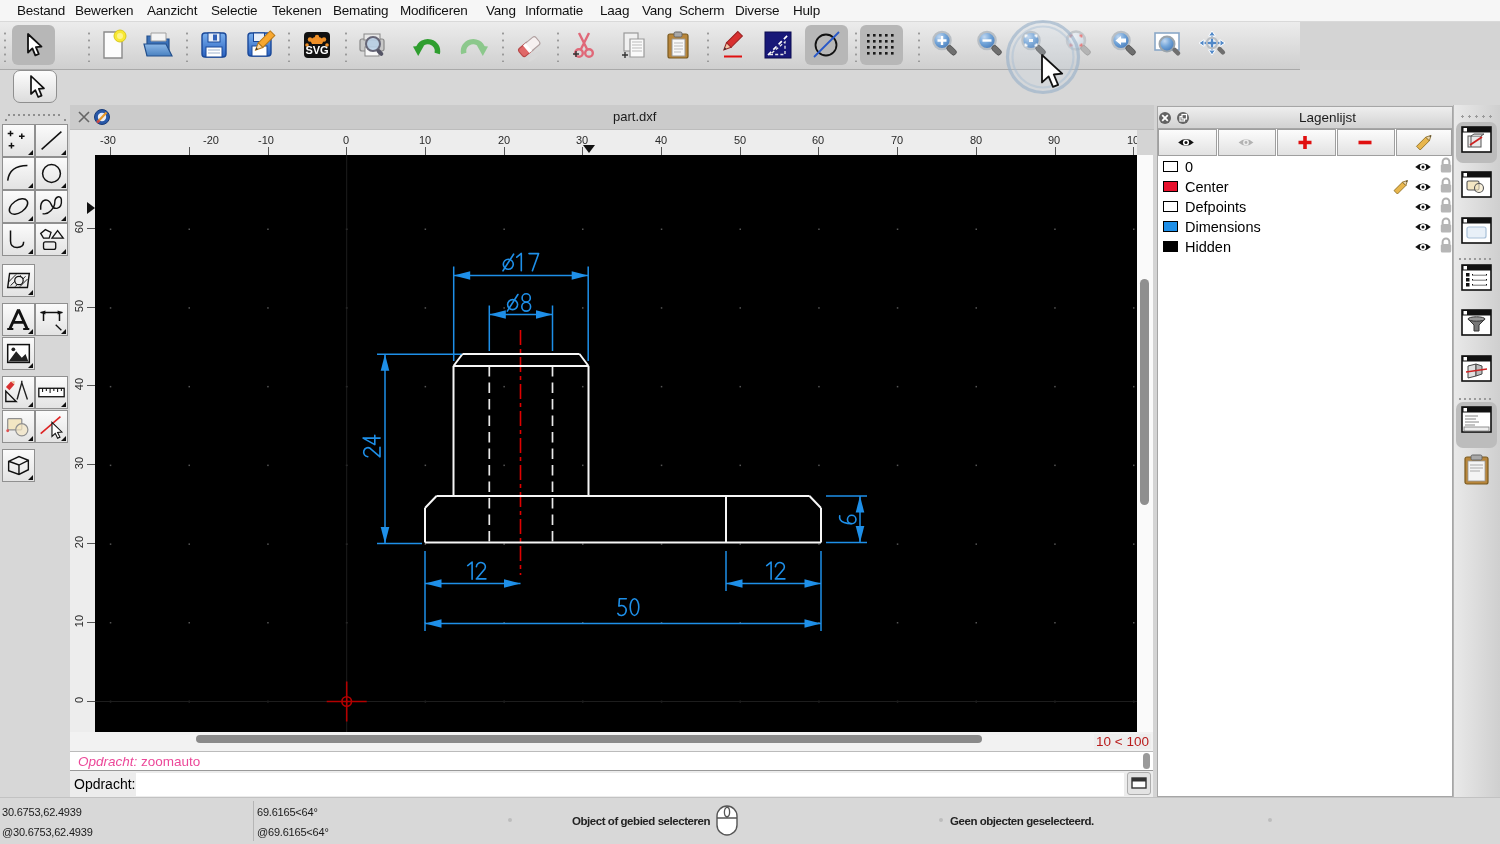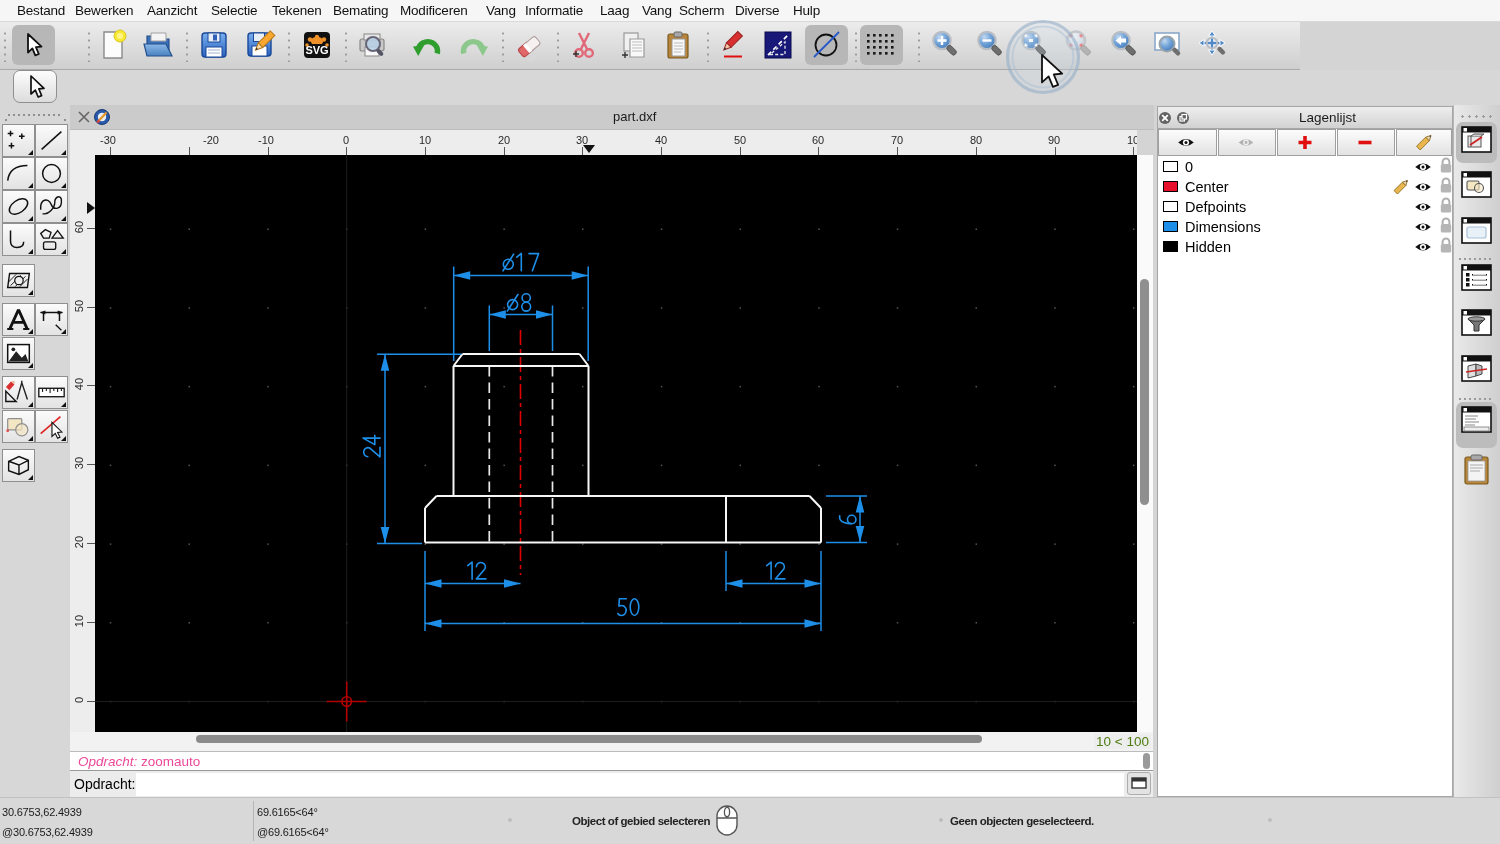--- a/index.html
+++ b/index.html
@@ -26,21 +26,21 @@
   .rnum { position:absolute; font-size:11px; color:#2a2a2a; }
   .htick { position:absolute; bottom:0; width:1px; height:8px; background:#555; }
   .vtick { position:absolute; right:0; height:1px; width:8px; background:#555; }
   
   #canvas { position:absolute; left:95px; top:155px; width:1042px; height:577px; background:#000; }
   
   #vscroll { position:absolute; left:1137px; top:155px; width:16px; height:577px; background:#fafafa; }
   #vthumb { position:absolute; left:3px; top:124px; width:9px; height:226px; background:#8f8f8f; border-radius:5px; }
   #hscrollrow { position:absolute; left:70px; top:732px; width:1083px; height:19px; background:#f2f2f2; }
   #hthumb { position:absolute; left:126px; top:3px; width:786px; height:8px; background:#8a8a8a; border-radius:4px; }
-  #zoomlabel { position:absolute; right:2px; top:2px; font-size:13.5px; color:#4d7c0f; background:#ededed; padding:0 2px; }
+  #zoomlabel { position:absolute; right:2px; top:2px; font-size:13.5px; color:#b91c1c; background:#ededed; padding:0 2px; }
   
   #cmdhist { position:absolute; left:70px; top:751px; width:1083px; height:19px; background:#fff; border-top:1px solid #bbb; }
   #cmdhist .t { position:absolute; left:8px; top:2px; font-size:13.5px; color:#ec4899; }
   #cmdinput { position:absolute; left:70px; top:770px; width:1083px; height:27px; background:#ececec; border-top:1px solid #999; }
   #cmdfield { position:absolute; left:66px; top:2px; width:988px; height:23px; background:#fff; }
   #kbbtn { position:absolute; left:1057px; top:1px; width:24px; height:23px; background:#e3e3e3; border:1px solid #adadad; border-radius:3px;}
   
   #statusbar { position:absolute; left:0; top:797px; width:1500px; height:47px; background:#d8d8d8; border-top:1px solid #c2c2c2;}
   #statusbar .s1 { position:absolute; font-size:11px; color:#1a1a1a; letter-spacing:-0.2px; }
   #statusbar .s2 { position:absolute; font-size:11.5px; font-weight:bold; color:#222; letter-spacing:-0.45px; }

